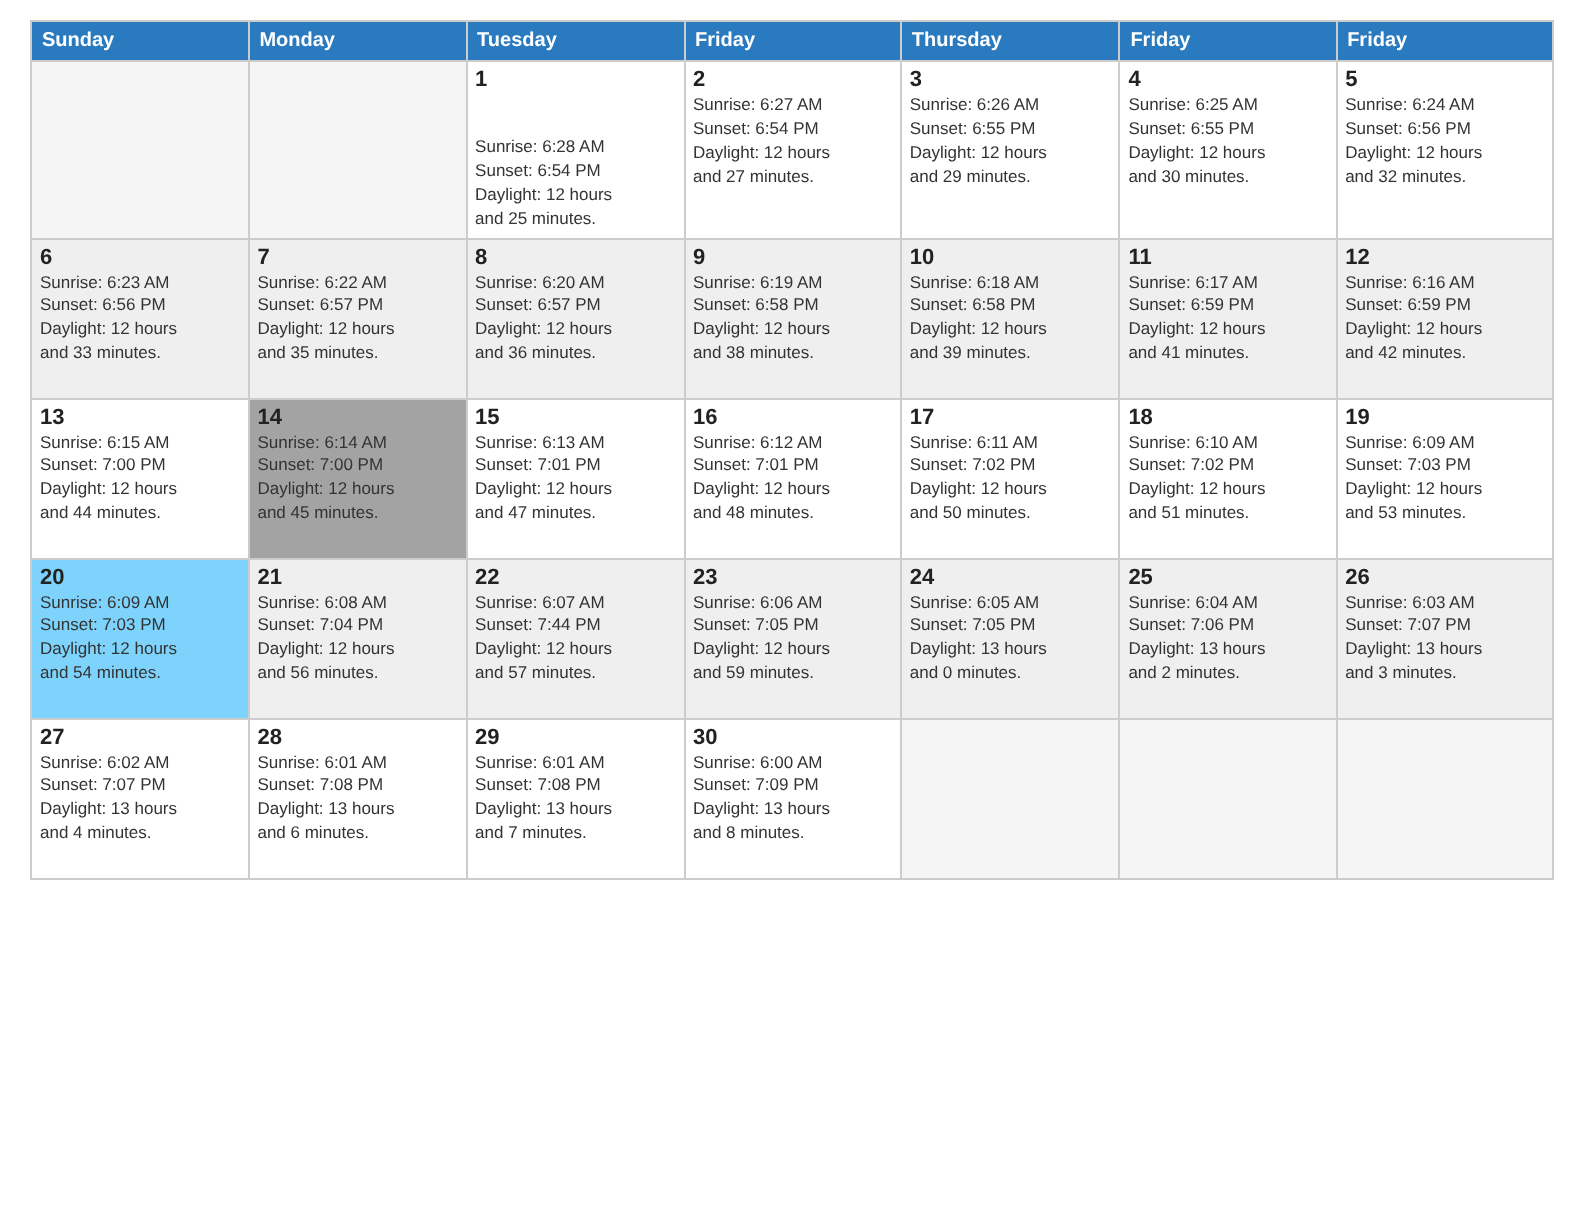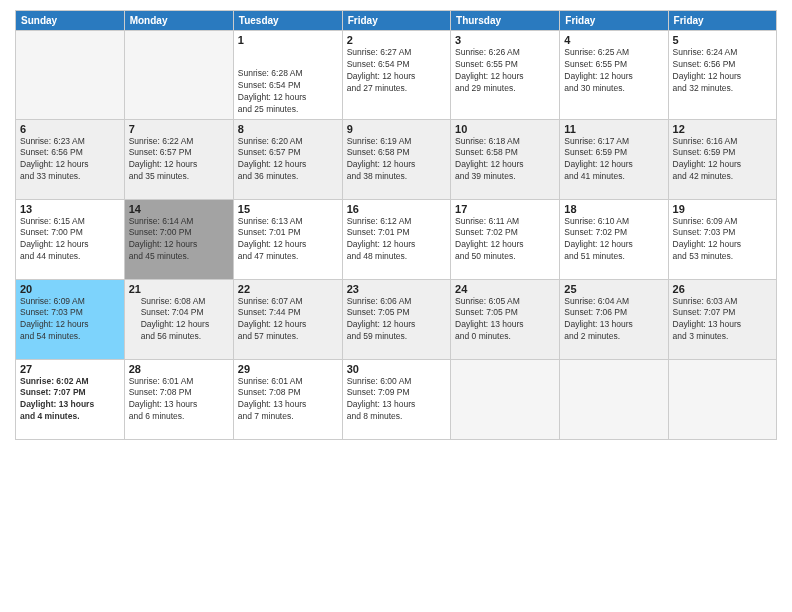--- a/index.html
+++ b/index.html
@@ -246,21 +246,21 @@
         <tr>
           <td style="background-color: #7dd3fc;">
             <span class="day-num">20</span>
             <div class="day-info" style="white-space: pre-line;">Sunrise: 6:09 AM
 Sunset: 7:03 PM
 Daylight: 12 hours
 and 54 minutes.</div>
           </td>
           <td style="background-color: rgb(239, 239, 239);">
             <span class="day-num">21</span>
-            <div class="day-info" style="white-space: pre-line; margin-left: 12px;">Sunrise: 6:08 AM
+            <div class="day-info" style="white-space: pre-line;">Sunrise: 6:08 AM
 Sunset: 7:04 PM
 Daylight: 12 hours
 and 56 minutes.</div>
           </td>
           <td style="background-color: rgb(239, 239, 239);">
             <span class="day-num">22</span>
             <div class="day-info" style="white-space: pre-line;">Sunrise: 6:07 AM
 Sunset: 7:44 PM
 Daylight: 12 hours
 and 57 minutes.</div>
@@ -290,21 +290,21 @@
             <span class="day-num">26</span>
             <div class="day-info" style="white-space: pre-line;">Sunrise: 6:03 AM
 Sunset: 7:07 PM
 Daylight: 13 hours
 and 3 minutes.</div>
           </td>
         </tr>
         <tr>
           <td style="background-color: rgb(255, 255, 255);">
             <span class="day-num">27</span>
-            <div class="day-info" style="white-space: pre-line; font-weight: bold;">Sunrise: 6:02 AM
+            <div class="day-info" style="white-space: pre-line;">Sunrise: 6:02 AM
 Sunset: 7:07 PM
 Daylight: 13 hours
 and 4 minutes.</div>
           </td>
           <td style="background-color: rgb(255, 255, 255);">
             <span class="day-num">28</span>
             <div class="day-info" style="white-space: pre-line;">Sunrise: 6:01 AM
 Sunset: 7:08 PM
 Daylight: 13 hours
 and 6 minutes.</div>

